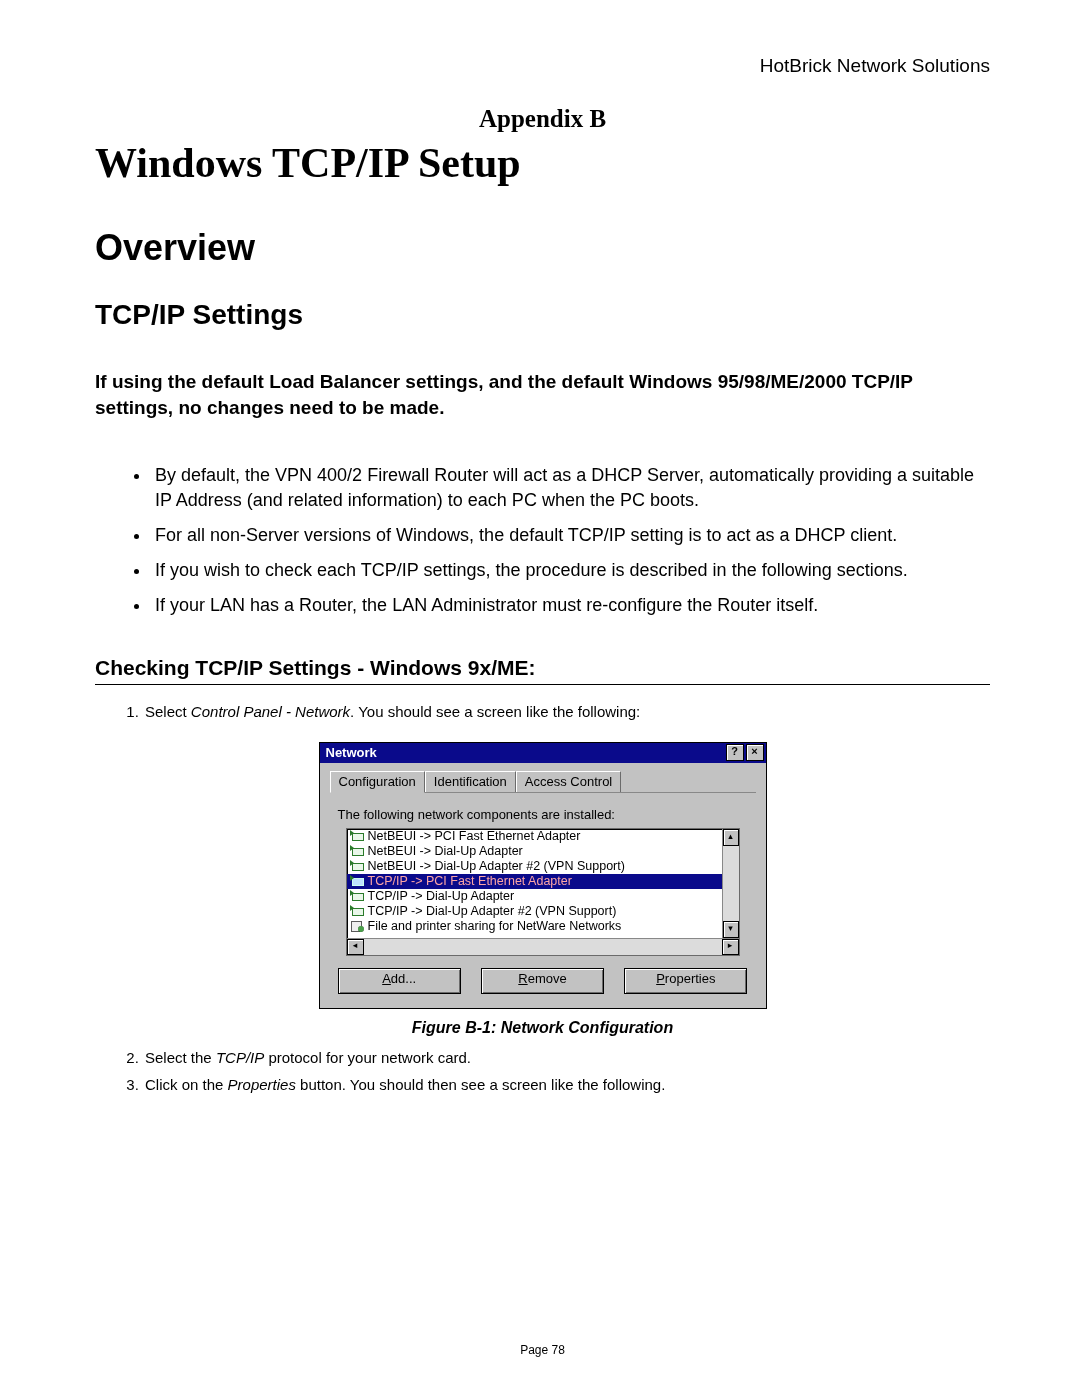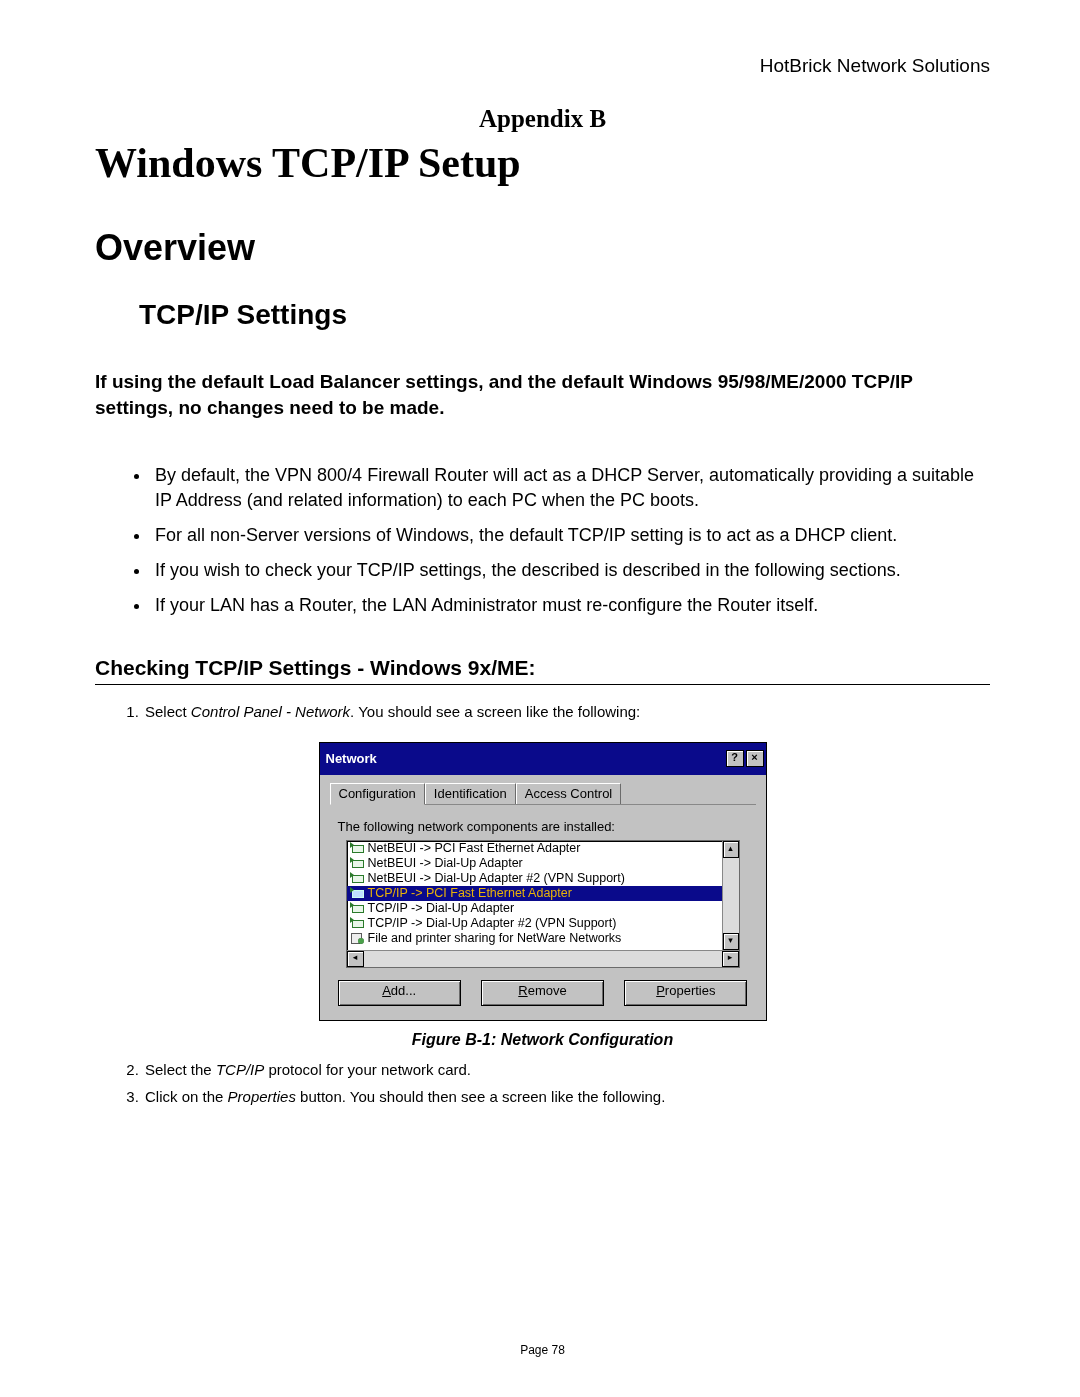--- a/index.html
+++ b/index.html
@@ -38,21 +38,20 @@
   }
   .h2 {
     font-weight: bold;
     font-size: 36px;
     margin-bottom: 30px;
   }
   .h3 {
     font-weight: bold;
     font-size: 28px;
     margin-bottom: 38px;
-    margin-left: 44px;
   }
   .lead {
     font-weight: bold;
     font-size: 19px;
     line-height: 1.38;
     margin-bottom: 42px;
   }
   ul.bul {
     list-style: disc;
     padding-left: 56px;
@@ -104,21 +103,21 @@
     font-family: "MS Sans Serif", Arial, sans-serif;
     font-size: 13px;
     color: #000;
   }
   .tbar {
     display: flex;
     align-items: center;
     justify-content: space-between;
     background: #0a0a8b;
     color: #fff;
-    height: 32px;
+    height: 20px;
     padding: 0 2px 0 6px;
     font-weight: bold;
   }
   .tbar .tbtns { display: flex; gap: 2px; }
   .tbar .wbtn {
     width: 16px;
     height: 15px;
     background: #c2c2c2;
     border: 1px solid #000;
     box-shadow: inset 1px 1px 0 #fff;
@@ -178,21 +177,21 @@
     align-items: center;
     gap: 4px;
     padding: 0 3px;
     height: 15px;
     line-height: 15px;
     font-size: 12.5px;
     white-space: nowrap;
   }
   .item.sel {
     background: #0a0a8b;
-    color: #eab308;
+    color: #fca5a5;
   }
   .nic-ico {
     width: 14px;
     height: 12px;
     flex: none;
     position: relative;
   }
   .nic-ico::before {
     content: "";
     position: absolute;
@@ -290,23 +289,23 @@
 
   <div class="appendix">Appendix B</div>
   <div class="title">Windows TCP/IP Setup</div>
 
   <div class="h2">Overview</div>
   <div class="h3">TCP/IP Settings</div>
 
   <div class="lead">If using the default Load Balancer settings, and the default Windows 95/98/ME/2000 TCP/IP settings, no changes need to be made.</div>
 
   <ul class="bul">
-    <li>By default, the VPN 800/4 Firewall Router will act as a DHCP Server, automatically providing a suitable IP Address (and related information) to each PC when the PC boots.</li>
+    <li>By default, the VPN 400/2 Firewall Router will act as a DHCP Server, automatically providing a suitable IP Address (and related information) to each PC when the PC boots.</li>
     <li>For all non-Server versions of Windows, the default TCP/IP setting is to act as a DHCP client.</li>
-    <li>If you wish to check your TCP/IP settings, the described is described in the following sections.</li>
+    <li>If you wish to check each TCP/IP settings, the procedure is described in the following sections.</li>
     <li>If your LAN has a Router, the LAN Administrator must re-configure the Router itself.</li>
   </ul>
 
   <div class="subhead">Checking TCP/IP Settings - Windows 9x/ME:</div>
 
   <ol class="num">
     <li>
       <span>Select </span><span class="em">Control Panel - Network</span><span>. You should see a screen like the following:</span>
     </li>
   </ol>

